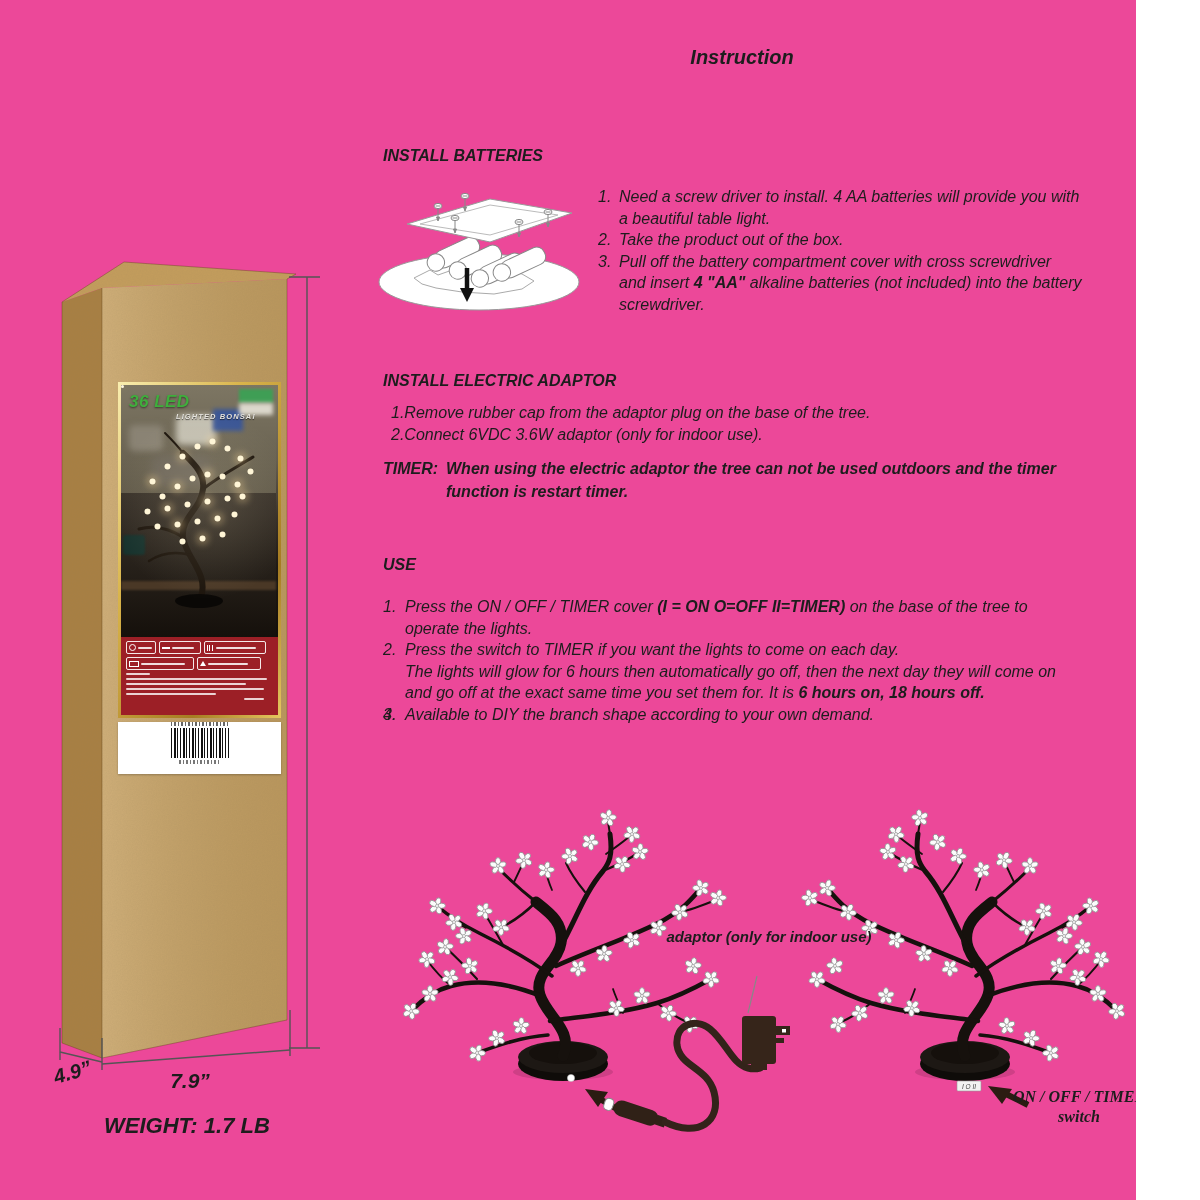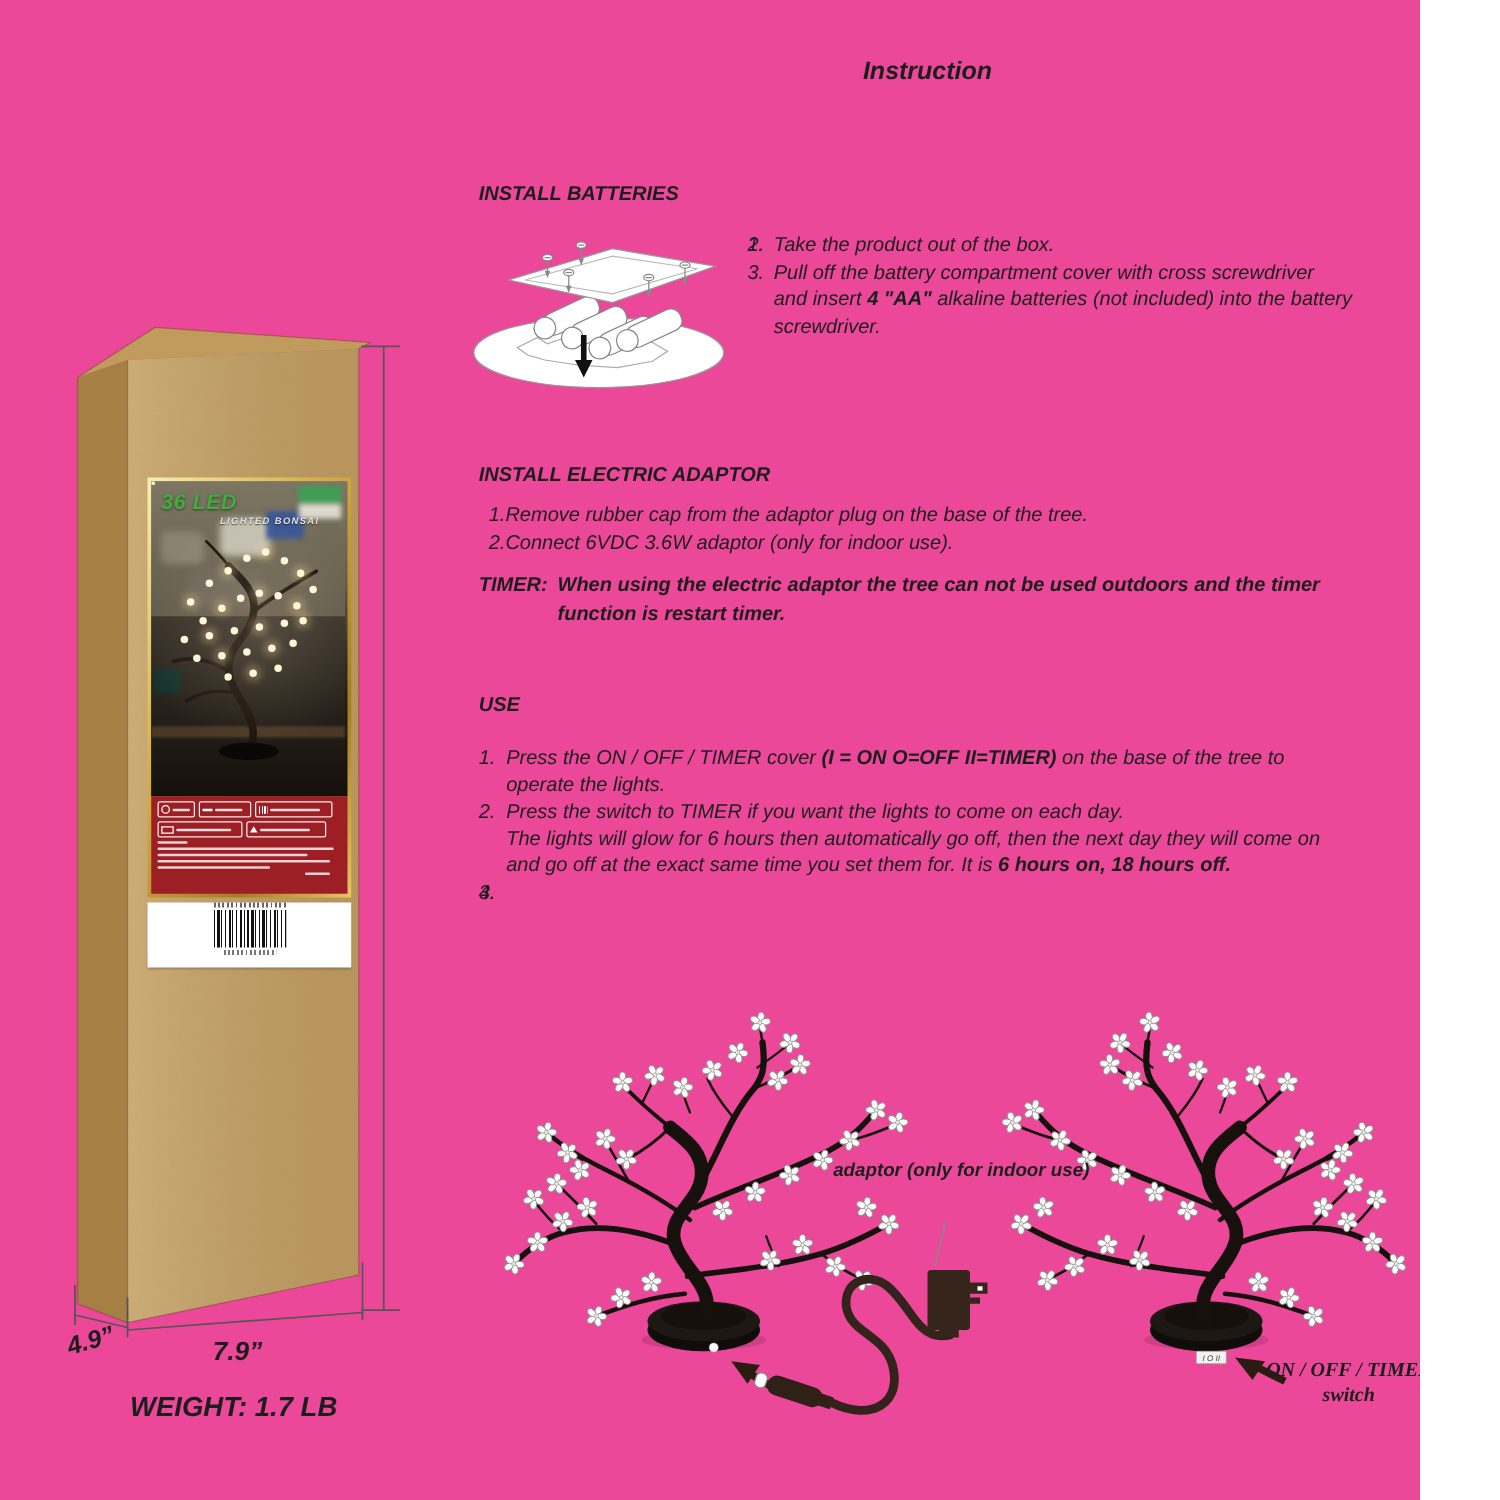--- a/index.html
+++ b/index.html
@@ -150,21 +150,21 @@
         </g>
     </g>
     <g>
       <line x1="95" y1="86" x2="95" y2="108" stroke="#111" stroke-width="4.5"></line>
       <polygon points="88,106 102,106 95,120" fill="#111"></polygon>
     </g>
   </svg>
 
   <div class="abs steps steps-batt">
 
-  <div class="step"><span class="num">1.</span></div>
+  <div class="step"><span class="num">1.</span><span class="body"><span>Need a screw driver to install. 4 AA batteries will provide you with</span><br><span>a beautiful table light.</span></span></div>
       <div class="step"><span class="num">2.</span><span class="body"><span>Take the product out of the box.</span></span></div>
       <div class="step"><span class="num">3.</span><span class="body"><span>Pull off the battery compartment cover with cross screwdriver</span><br><span>and insert </span><span class="b">4 "AA"</span><span> alkaline batteries (not included) into the battery</span><br><span>screwdriver.</span></span></div>
     </div>
 
   <div class="abs h16 pos-h3">INSTALL ELECTRIC ADAPTOR</div>
   <div class="abs steps steps-adapt">
 
   <div class="step"><span class="num"></span><span class="body"><span>1.Remove rubber cap from the adaptor plug on the base of the tree.</span></span></div>
       <div class="step"><span class="num"></span><span class="body"><span>2.Connect 6VDC 3.6W adaptor (only for indoor use).</span></span></div>
     </div>
@@ -172,21 +172,21 @@
 
   <div class="step"><span class="num">TIMER:</span><span class="body"><span class="b">When using the electric adaptor the tree can not be used outdoors and the timer</span><br><span class="b">function is restart timer.</span></span></div>
     </div>
 
   <div class="abs h16 pos-h4">USE</div>
   <div class="abs steps steps-use">
 
   <div class="step"><span class="num">1.</span><span class="body"><span>Press the ON / OFF / TIMER cover </span><span class="b">(I = ON O=OFF II=TIMER)</span><span> on the base of the tree to</span><br><span>operate the lights.</span></span></div>
       <div class="step"><span class="num">2.</span><span class="body"><span>Press the switch to TIMER if you want the lights to come on each day.</span><br><span>The lights will glow for 6 hours then automatically go off, then the next day they will come on</span><br><span>and go off at the exact same time you set them for. It is </span><span class="b">6 hours on, 18 hours off.</span></span></div>
       <div class="step"><span class="num">3.</span></div>
-      <div class="step"><span class="num">4.</span></div>
+      <div class="step"><span class="num">4.</span><span class="body"><span>Available to DIY the branch shape according to your own demand.</span></span></div>
     </div>
 
   <svg class="abs" style="left:50px;top:248px" width="250" height="830" viewBox="0 0 250 830">
     <defs>
       <filter id="paper">
           <feTurbulence type="fractalNoise" baseFrequency="0.8" numOctaves="2"></feTurbulence>
         <feColorMatrix values="0 0 0 0 0.30 0 0 0 0 0.22 0 0 0 0 0.10 0 0 0 0.16 0"></feColorMatrix>
         </filter>
       <clipPath id="boxclip">
           <polygon points="12,54 74,14 246,26 237,31 237,772 52,810 12,795"></polygon>

